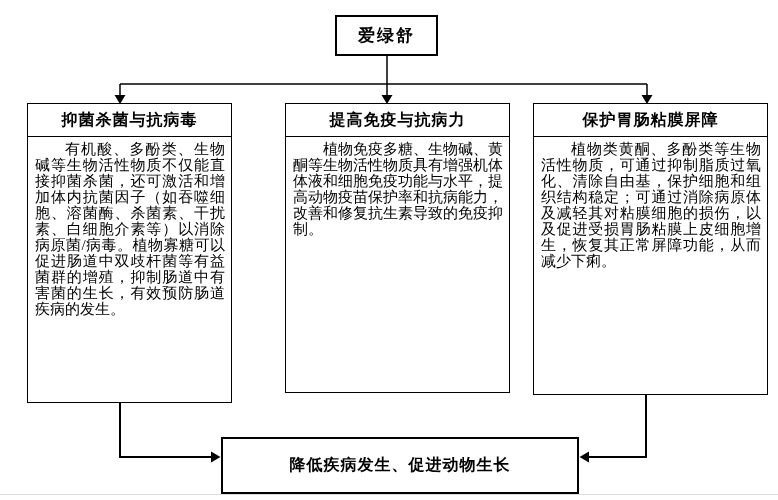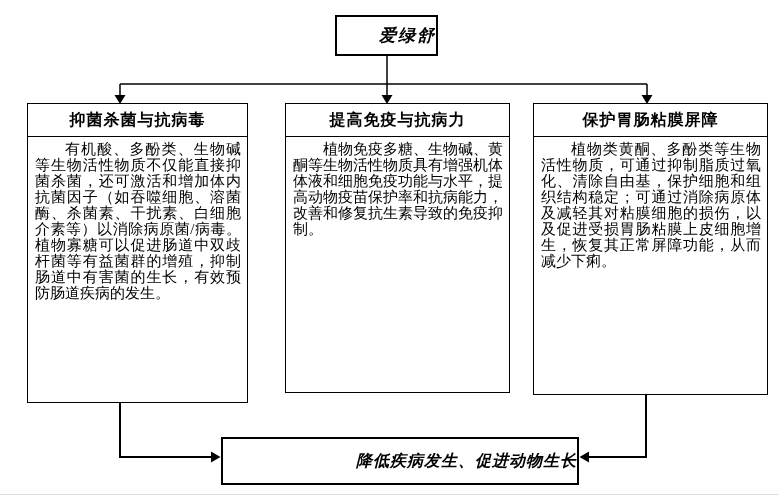--- a/index.html
+++ b/index.html
@@ -11,22 +11,21 @@
     font-family: "Liberation Sans", sans-serif;
     overflow: hidden;
   }
   .box {
     position: absolute;
     box-sizing: border-box;
     border: 2px solid #000;
     background: #fff;
     display: flex;
     align-items: center;
-    justify-content: flex-end;
-    font-style: italic;
+    justify-content: center;
   }
   .title-box { font-weight: bold; font-size: 17px; letter-spacing: 2px; }
   .branch {
     position: absolute;
     box-sizing: border-box;
     border: 1.5px solid #000;
     background: #fff;
     display: flex;
     flex-direction: column;
   }
@@ -87,34 +86,34 @@
     <polygon points="211,451.5 211,462.5 220.5,457" fill="#000"></polygon>
 
     <polyline points="646,395 646,457 589,457" fill="none" stroke="#000" stroke-width="2"></polyline>
     <polygon points="589,451.5 589,462.5 579.5,457" fill="#000"></polygon>
   </svg>
 
   <div class="box title-box" style="left:335px; top:15px; width:103px; height:41px;">
     <span>爱绿舒</span>
   </div>
 
-  <div class="branch" style="left:27px; top:103px; width:221px; height:300px;">
+  <div class="branch" style="left:27px; top:103px; width:205px; height:300px;">
     <div class="branch-header">抑菌杀菌与抗病毒</div>
     <div class="branch-body">有机酸、多酚类、生物碱等生物活性物质不仅能直接抑菌杀菌，还可激活和增加体内抗菌因子（如吞噬细胞、溶菌酶、杀菌素、干扰素、白细胞介素等）以消除病原菌/病毒。植物寡糖可以促进肠道中双歧杆菌等有益菌群的增殖，抑制肠道中有害菌的生长，有效预防肠道疾病的发生。</div>
   </div>
 
   <div class="branch" style="left:285px; top:103px; width:225px; height:290px;">
     <div class="branch-header">提高免疫与抗病力</div>
     <div class="branch-body">植物免疫多糖、生物碱、黄酮等生物活性物质具有增强机体体液和细胞免疫功能与水平，提高动物疫苗保护率和抗病能力，改善和修复抗生素导致的免疫抑制。</div>
   </div>
 
   <div class="branch" style="left:533px; top:103px; width:235px; height:292px;">
     <div class="branch-header">保护胃肠粘膜屏障</div>
     <div class="branch-body">植物类黄酮、多酚类等生物活性物质，可通过抑制脂质过氧化、清除自由基，保护细胞和组织结构稳定；可通过消除病原体及减轻其对粘膜细胞的损伤，以及促进受损胃肠粘膜上皮细胞增生，恢复其正常屏障功能，从而减少下痢。</div>
   </div>
 
-  <div class="box outcome-box" style="left:221px; top:437px; width:358px; height:48px;">
+  <div class="box outcome-box" style="left:221px; top:437px; width:358px; height:57px;">
     <span>降低疾病发生、促进动物生长</span>
   </div>
 
   <div class="page-rule"></div>
 
 </div>
 
 </body></html>

